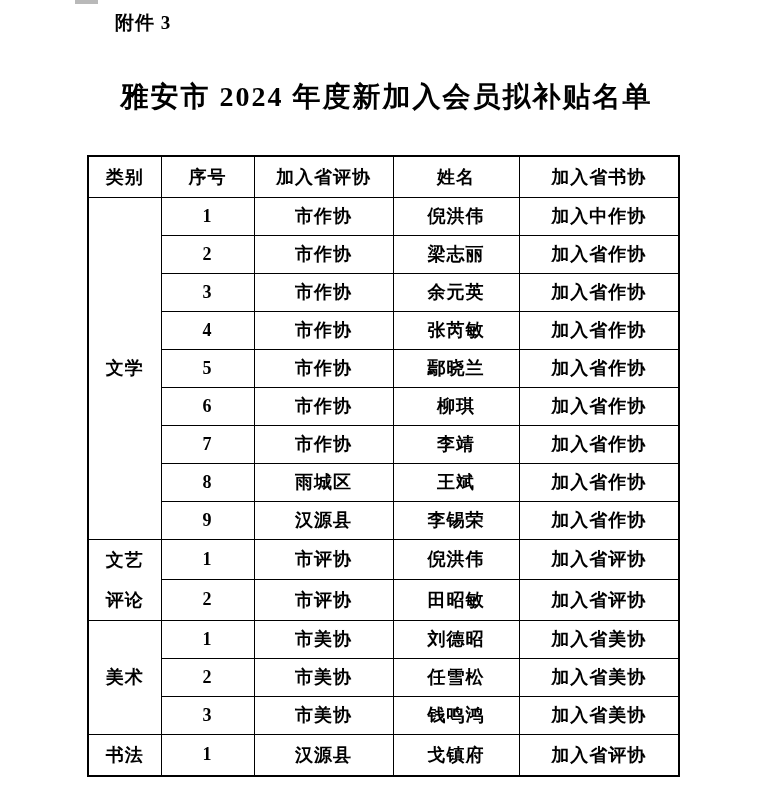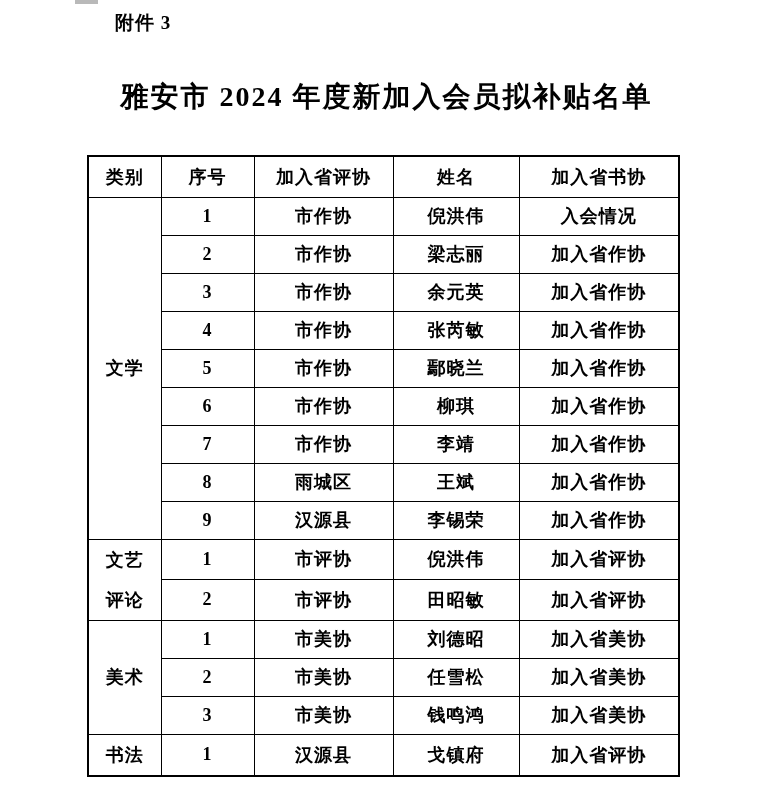--- a/index.html
+++ b/index.html
@@ -101,21 +101,21 @@
         <th>姓名</th>
         <th>加入省书协</th>
       </tr>
     </thead>
   <tbody>
       <tr>
         <td rowspan="9" class="category-cell">文学</td>
         <td>1</td>
         <td>市作协</td>
         <td>倪洪伟</td>
-        <td>入会情况</td>
+        <td>加入中作协</td>
       </tr>
       <tr>
         <td>2</td>
         <td>市作协</td>
         <td>梁志丽</td>
         <td>加入省作协</td>
       </tr>
       <tr>
         <td>3</td>
         <td>市作协</td>

